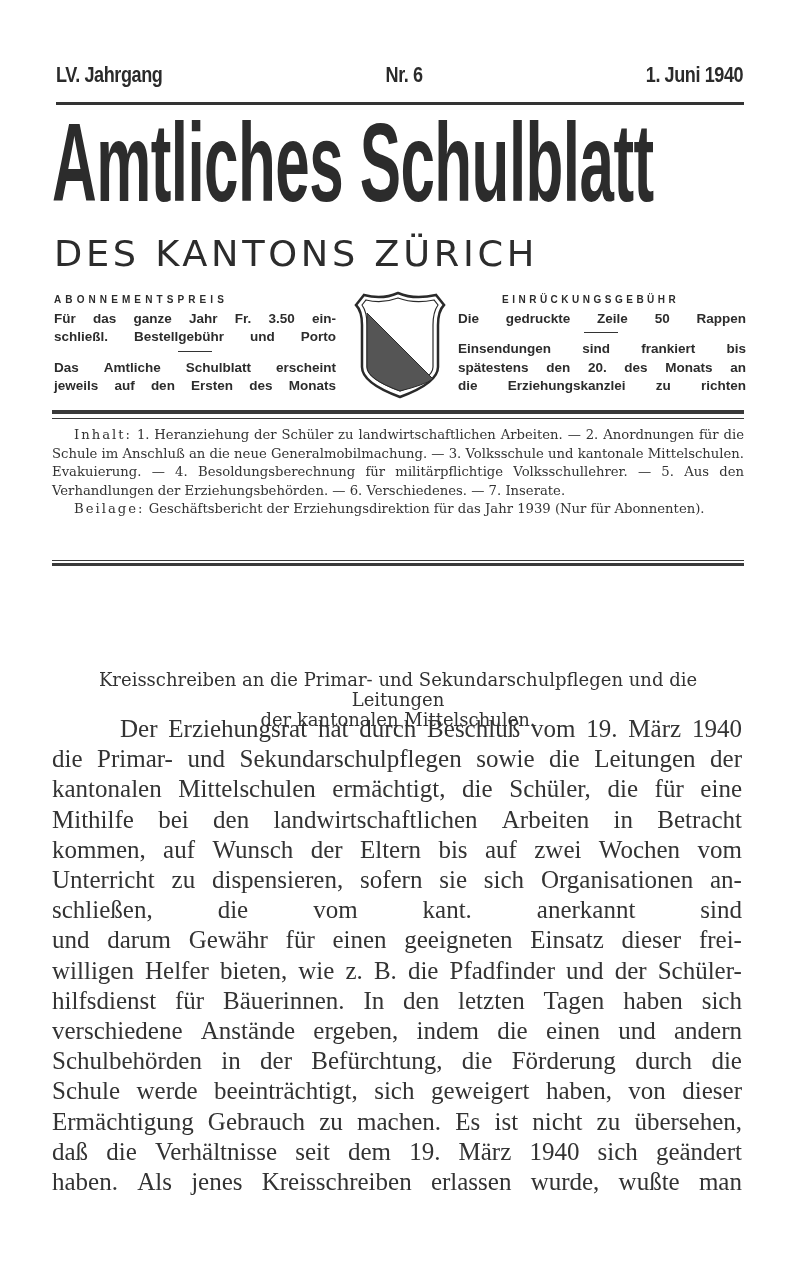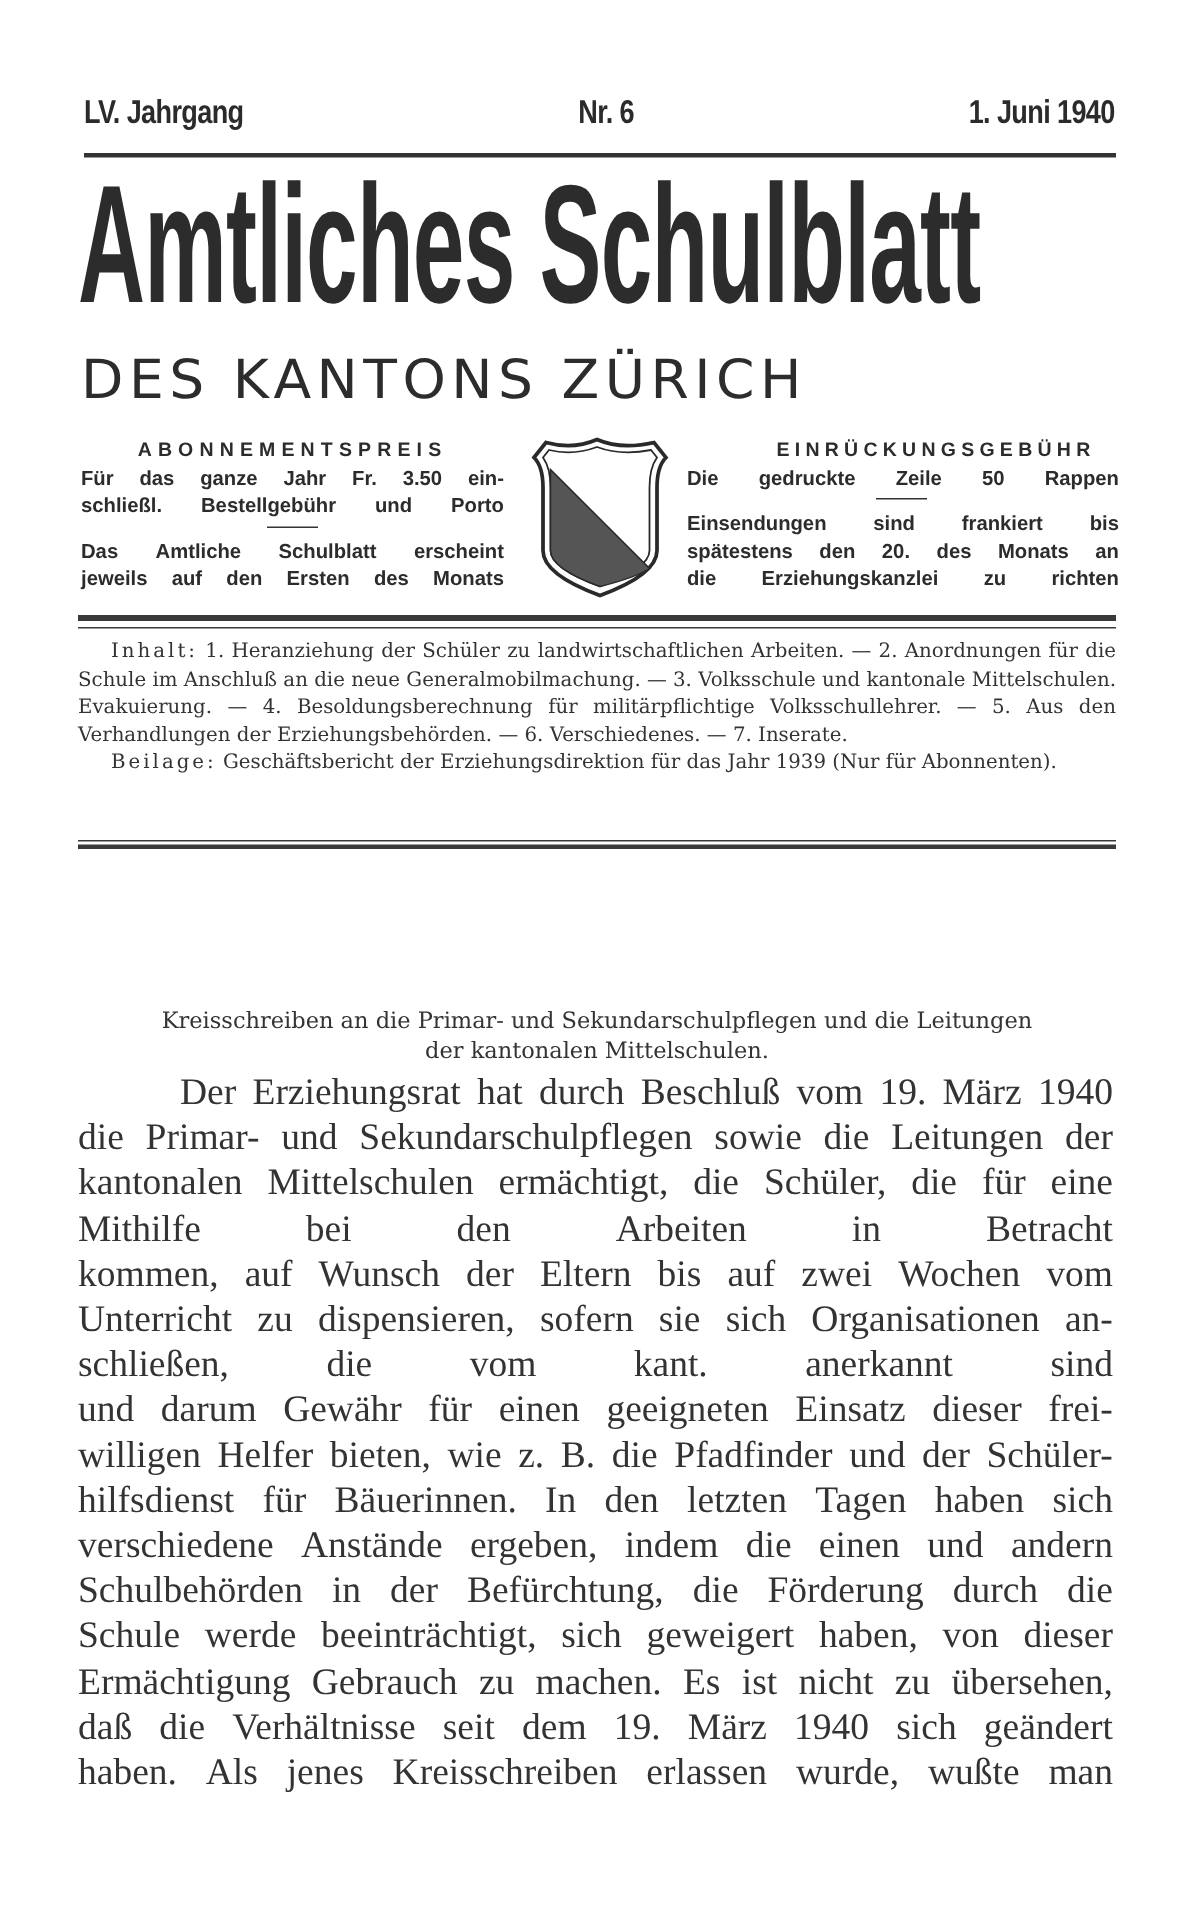--- a/index.html
+++ b/index.html
@@ -37,21 +37,21 @@
   }
 
   
   .info-col {
     position: absolute; top: 291px;
     font-family: "Liberation Sans", sans-serif; font-weight: bold;
     font-size: 13.5px; line-height: 18.5px; color: #2c2c2c;
   }
   .info-left { left: 54px; width: 282px; }
   .info-right { left: 458px; width: 288px; }
-  .info-head { letter-spacing: 4.1px; font-size: 13px; text-align: center; }
+  .info-head { letter-spacing: 4.1px; font-size: 10px; }
   .info-right .info-head { letter-spacing: 3.5px; padding-left: 44px; }
   .info-line { white-space: nowrap; display: flex; justify-content: space-between; }
   .info-sep { width: 34px; height: 1px; background: #333; margin: 4px auto 7px; }
   .info-right .info-sep { margin-left: 126px; }
 
   .shield { position: absolute; left: 352px; top: 291px; width: 96px; height: 108px; }
 
   
   .thick-rule { position: absolute; left: 52px; width: 692px; height: 4px; background: #3a3a3a; }
   .thin-rule { position: absolute; left: 52px; width: 692px; height: 1px; background: #3a3a3a; }
@@ -67,21 +67,21 @@
 
   
   .article-title {
     position: absolute; left: 52px; width: 692px; top: 594px; text-align: center;
     font-family: "Liberation Sans", sans-serif; font-weight: bold; font-size: 27px;
     line-height: 32px; color: #2c2c2c;
   }
   .article-title span { display: inline-block; transform: scaleX(0.82); transform-origin: center; white-space: nowrap; }
   .article-sub {
     position: absolute; left: 52px; width: 692px; top: 670px; text-align: center;
-    font-family: "DejaVu Serif", serif; font-size: 15px; line-height: 20px; color: #333;
+    font-family: "DejaVu Serif", serif; font-size: 18px; line-height: 20px; color: #333;
   }
   .body-text {
     position: absolute; left: 52px; top: 714px; width: 690px;
     font-family: "Liberation Serif", serif; font-size: 25px; line-height: 30.2px;
     color: #333; text-align: justify;
   }
   .body-text .ln { display: flex; justify-content: space-between; white-space: nowrap; }
   .body-text .ln.first { padding-left: 68px; }
 </style>
 </head>
@@ -222,20 +222,21 @@
         <span>die</span>
         <span>Schüler,</span>
         <span>die</span>
         <span>für</span>
         <span>eine</span>
       </div>
     <div class="ln">
         <span>Mithilfe</span>
         <span>bei</span>
         <span>den</span>
+        <span>landwirtschaftlichen</span>
         <span>Arbeiten</span>
         <span>in</span>
         <span>Betracht</span>
       </div>
     <div class="ln">
         <span>kommen,</span>
         <span>auf</span>
         <span>Wunsch</span>
         <span>der</span>
         <span>Eltern</span>

